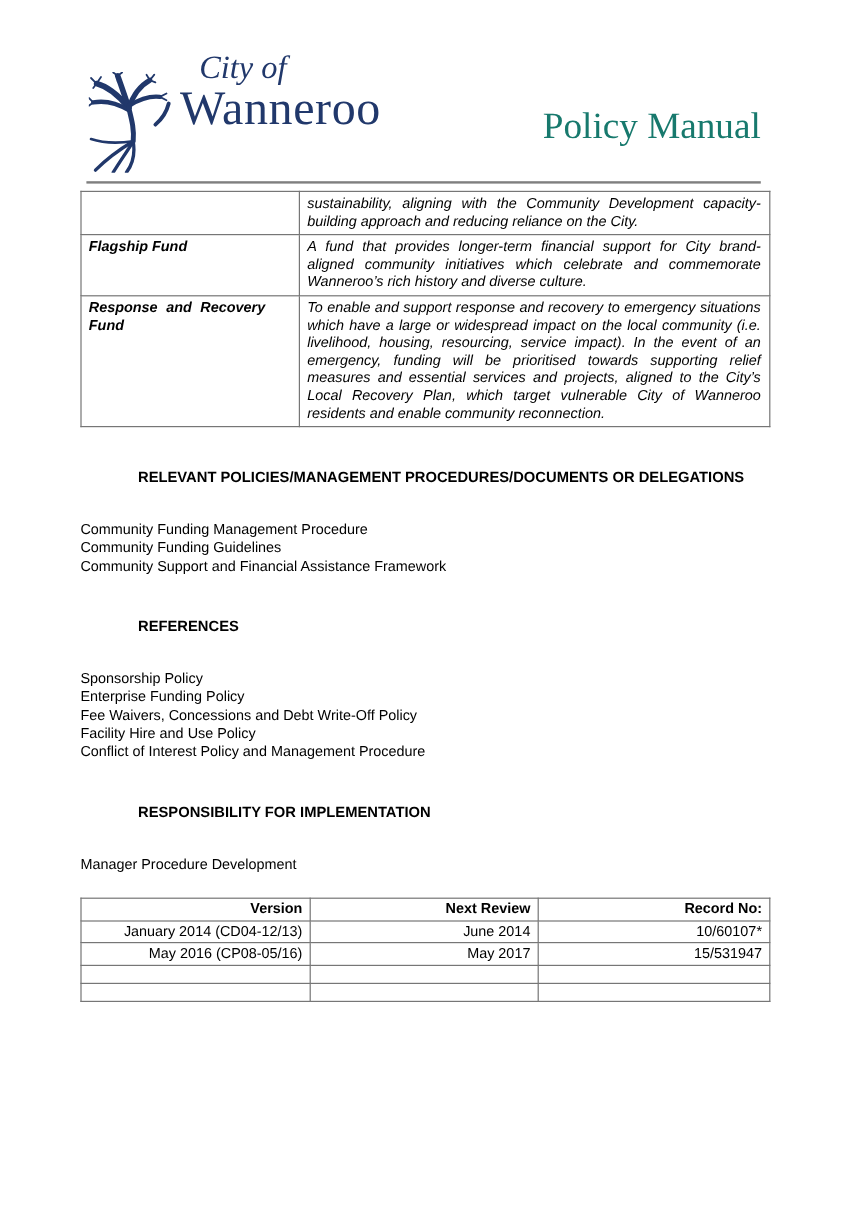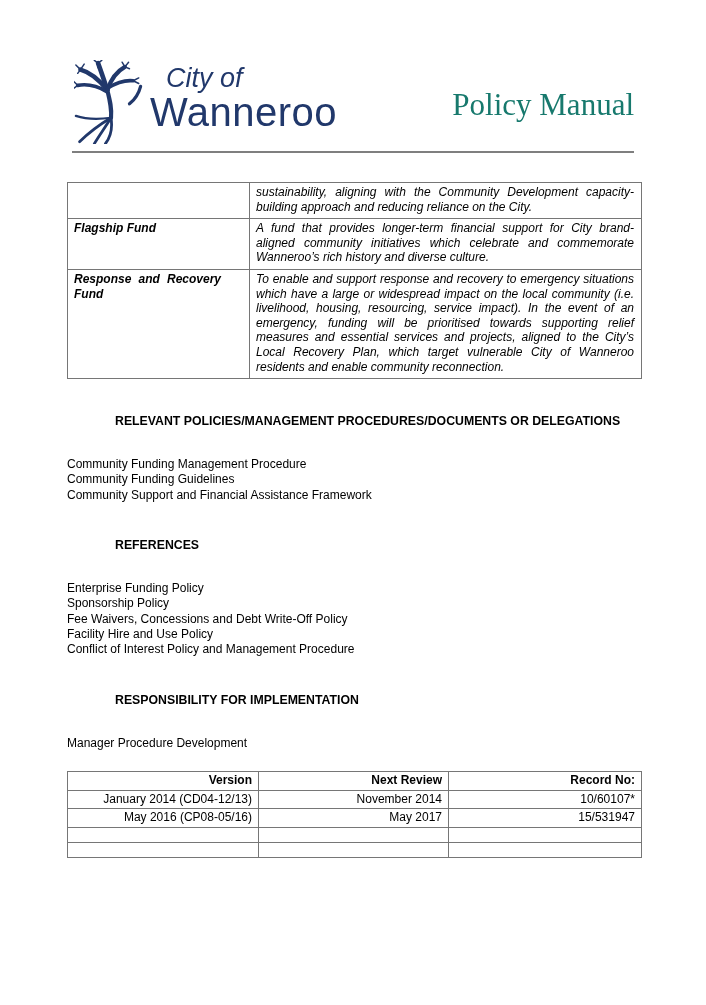--- a/index.html
+++ b/index.html
@@ -9,40 +9,40 @@
     height: 1005px;
     background: #ffffff;
     font-family: "Liberation Sans", sans-serif;
     font-size: 12px;
     color: #000000;
     overflow: hidden;
   }
 
   
   .logo-mark { position: absolute; left: 74px; top: 60px; width: 74px; height: 84px; }
-  .logo-text { position: absolute; left: 150px; top: 64px; color: #21386b; font-family: Liberation Sans, sans-serif; }
+  .logo-text { position: absolute; left: 150px; top: 42px; color: #21386b; font-family: Liberation Serif, serif; }
   .logo-city { font-style: italic; font-size: 27px; line-height: 28px; margin-left: 16px; }
   .logo-wanneroo { font-size: 40px; line-height: 40px; letter-spacing: 0.5px; }
   .doc-title {
     position: absolute; right: 72px; top: 88px;
     color: #17796d; font-family: "Liberation Serif", serif; font-size: 31px; line-height: 34px; margin-left: 42px;
   }
   .header-rule {
     position: absolute; left: 72px; right: 72px; top: 151px;
     border: none; border-top: 2px solid #7f7f7f; margin: 0;
   }
 
   
   .content { position: absolute; left: 67px; top: 153px; width: 574px; }
 
   table { border-collapse: collapse; width: 574px; table-layout: fixed; }
   td, th { border: 1px solid #767676; vertical-align: top; overflow: hidden; }
 
   
-  .def-table { margin-top: 29px; }
+  .def-table { margin-top: 6px; }
   .def-table td {
     font-style: italic;
     text-align: justify;
     line-height: 14.6px;
     padding: 2px 7px 4px 6px;
   }
   .def-table td.term { font-weight: bold; padding-right: 28px; }
 
   
   .sec-heading { font-weight: bold; font-size: 12.3px; line-height: 15px; margin: 35px 0 13px 0; padding-left: 48px; }
@@ -128,22 +128,22 @@
     <div class="spacer-line"></div>
     <div class="sec-list">
       <div>Community Funding Management Procedure</div>
       <div>Community Funding Guidelines</div>
       <div>Community Support and Financial Assistance Framework</div>
     </div>
 
     <div class="sec-heading">REFERENCES</div>
     <div class="spacer-line"></div>
     <div class="sec-list">
+      <div>Sponsorship Policy</div>
       <div>Enterprise Funding Policy</div>
-      <div>Sponsorship Policy</div>
       <div>Fee Waivers, Concessions and Debt Write-Off Policy</div>
       <div>Facility Hire and Use Policy</div>
       <div>Conflict of Interest Policy and Management Procedure</div>
     </div>
 
     <div class="sec-heading">RESPONSIBILITY FOR IMPLEMENTATION</div>
     <div class="spacer-line"></div>
     <div class="sec-list">
       <div>Manager Procedure Development</div>
     </div>
@@ -157,21 +157,21 @@
       <thead>
         <tr>
           <th>Version</th>
           <th>Next Review</th>
           <th>Record No:</th>
         </tr>
       </thead>
       <tbody>
         <tr>
           <td>January 2014 (CD04-12/13)</td>
-          <td>November 2014</td>
+          <td>June 2014</td>
           <td>10/60107*</td>
         </tr>
         <tr>
           <td>May 2016 (CP08-05/16)</td>
           <td>May 2017</td>
           <td>15/531947</td>
         </tr>
         <tr class="empty-row">
           <td></td>
           <td></td>

